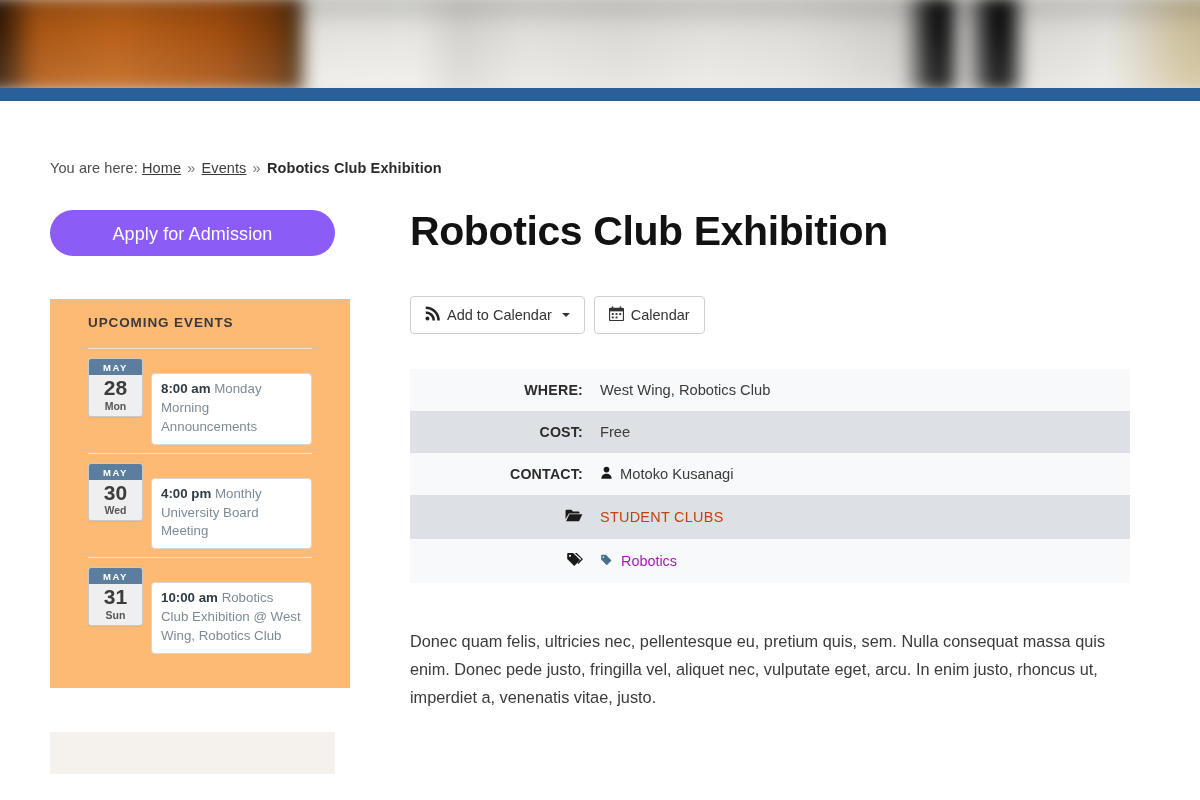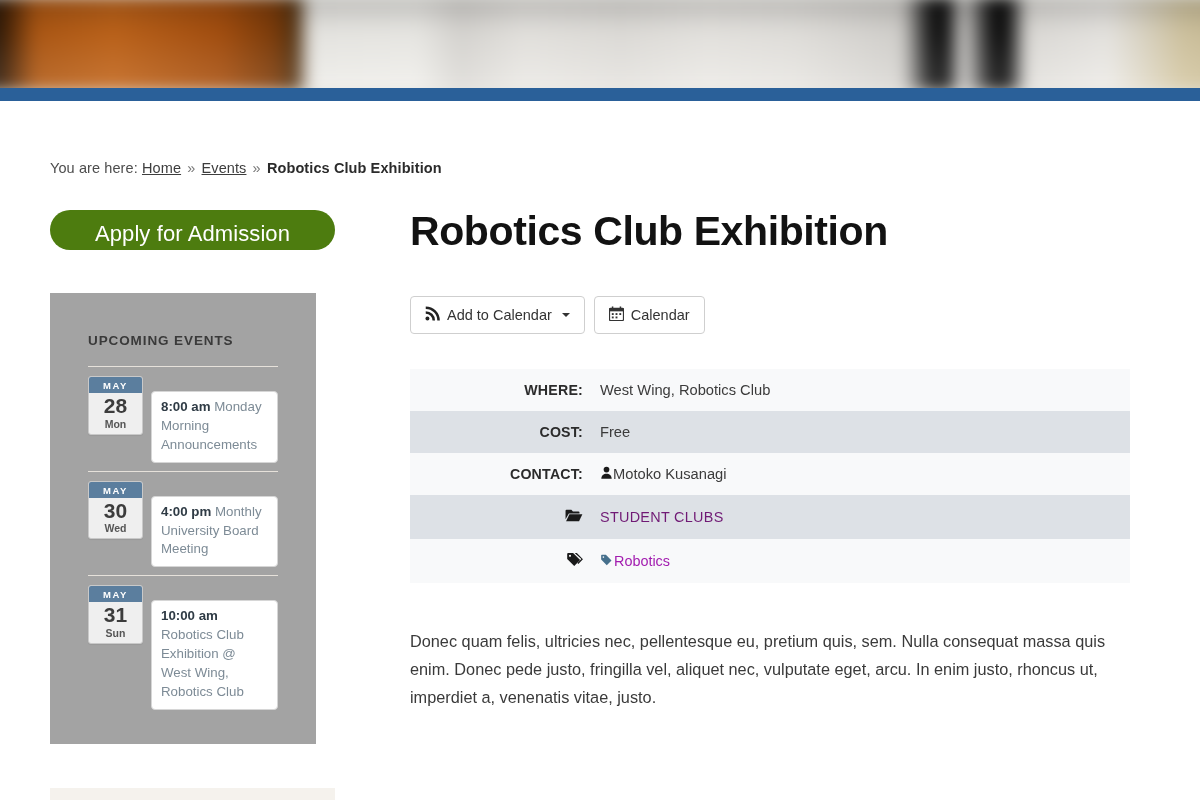--- a/index.html
+++ b/index.html
@@ -80,39 +80,39 @@
     align-items: flex-start;
     margin-top: 34px;
   }
   .sidebar { width: 285px; flex: 0 0 285px; }
   .content { flex: 1 1 auto; padding-left: 75px; }
 
   
   .apply-btn {
     display: block;
     width: 285px;
-    height: 40px;
+    height: 46px;
     line-height: 46px;
     text-align: center;
-    background: #4d7c0f;
+    background: #8b5cf6;
     color: #ffffff;
     border: none;
     border-radius: 23px;
-    font-size: 22px;
+    font-size: 18px;
     font-family: "Liberation Sans", sans-serif;
     cursor: pointer;
     letter-spacing: 0.1px;
   }
 
   
   .widget {
     margin-top: 43px;
-    width: 266px;
-    background: #a3a3a3;
-    padding: 40px 38px 26px 38px;
+    width: 300px;
+    background: #fdba74;
+    padding: 16px 38px 26px 38px;
   }
   .widget-title {
     font-size: 13.5px;
     font-weight: bold;
     letter-spacing: 0.9px;
     color: #3a3a3a;
     margin: 0 0 18px 0;
     text-transform: uppercase;
   }
 
@@ -268,23 +268,23 @@
     margin-left: 8px;
     background: #ffffff;
     border: 1px solid #d2d2d2;
     border-radius: 3px;
     padding: 3px 7px;
     font-size: 12.3px;
     color: #3c3c3c;
     vertical-align: middle;
   }
 
-  .val-with-icon { display: inline-flex; align-items: center; }
+  .val-with-icon { display: inline-flex; align-items: center; gap: 7px; }
   .cat-link {
-    color: #701a75;
+    color: #c2410c;
     text-decoration: none;
     font-size: 14.4px;
     letter-spacing: 0.3px;
   }
   .tag-link {
     color: #a21caf;
     text-decoration: none;
     font-size: 14.4px;
   }
 

